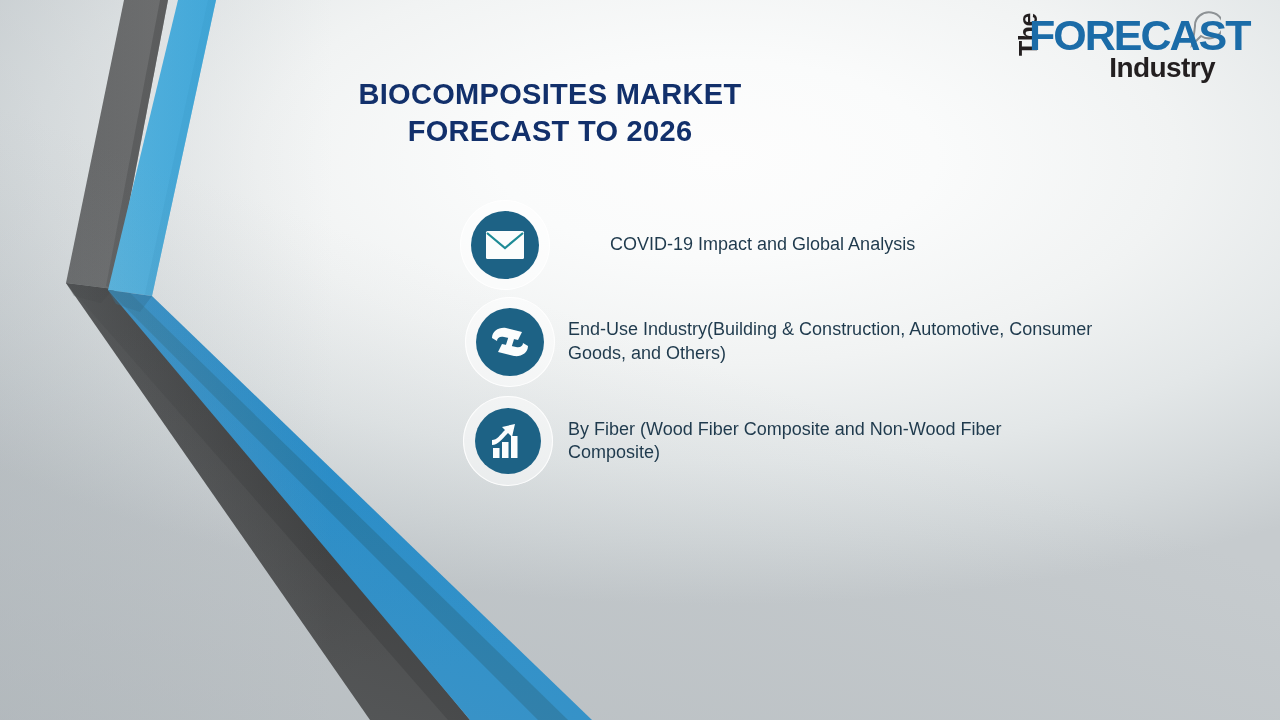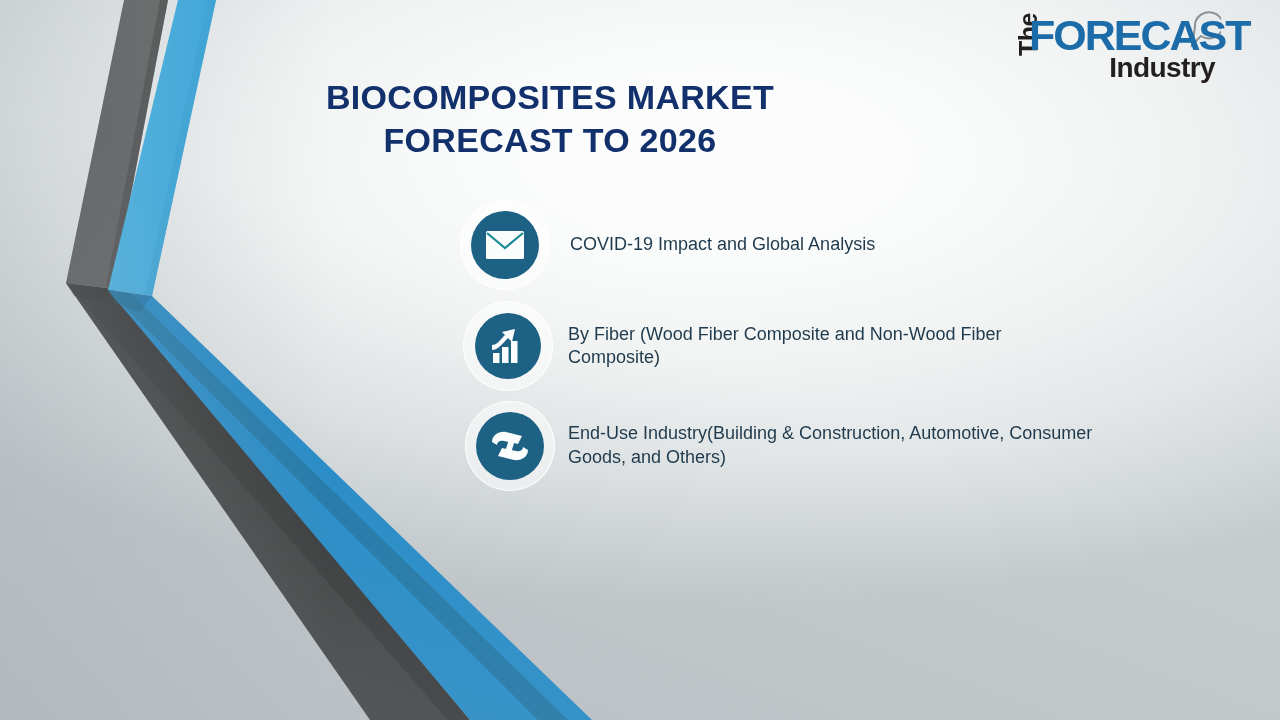--- a/index.html
+++ b/index.html
@@ -60,32 +60,32 @@
     color:#231f20; letter-spacing:-.6px;
     line-height:1;
   }
   #logo-bubble { position:absolute; right:-4px; top:-2px; }
 
   
   #title {
     position:absolute; top:76px; left:200px;
     width:700px;
     text-align:center;
-    font-size:34px; font-weight:bold;
+    font-size:29px; font-weight:bold;
     line-height:1.27;
     color:#12306b;
     letter-spacing:.3px;
   }
   #title .ln { display:block; white-space:nowrap; }
 
   
   #bullets { position:absolute; top:195px; left:460px; width:720px; }
 
   .bullet { position:relative; display:flex; align-items:center; }
-  .bullet.b0 { height:99px; padding-left:0px; }
+  .bullet.b0 { height:99px; padding-left:0px;gap:40px; }
   .bullet.b1 { height:104px; padding-left:3px; }
   .bullet.b2 { height:95px;  padding-left:5px; }
 
   .ring {
     position:relative;
     width:90px; height:90px;
     flex:0 0 90px;
     border-radius:50%;
     display:flex; align-items:center; justify-content:center;
     background:rgba(255,255,255,.50);
@@ -180,50 +180,50 @@
     <div class="bullet b0">
       <div class="ring">
         <div class="disc">
           <svg width="40" height="30" viewBox="0 0 40 30" xmlns="http://www.w3.org/2000/svg">
             <rect x="1" y="1" width="38" height="28" rx="1.5" fill="#fbfdfd"></rect>
             <path d="M2 3 L20 18 L38 3" fill="none" stroke="#1d8b96" stroke-width="2.2"></path>
           </svg>
         </div>
       </div>
       <div class="btext">COVID-19 Impact and Global Analysis</div>
+    </div>
+
+    <div class="bullet b2">
+      <div class="ring">
+        <div class="disc">
+          <svg width="42" height="42" viewBox="0 0 42 42" xmlns="http://www.w3.org/2000/svg">
+            <g fill="#fbfdfd">
+              <path d="M3 17 C3 10 10 6 17 7 L33 11 L29 19 L15 16
+                       C11 15 8 17 8 20 Z"></path>
+              <path d="M39 25 C39 32 32 36 25 35 L9 31 L13 23 L27 26
+                       C31 27 34 25 34 22 Z"></path>
+              <rect x="18" y="16" width="6" height="11" rx="2" transform="rotate(18 21 21)"></rect>
+            </g>
+          </svg>
+        </div>
+      </div>
+      <div class="btext">End-Use Industry(Building &amp; Construction, Automotive, Consumer Goods, and Others)</div>
     </div>
 
     <div class="bullet b1">
       <div class="ring">
         <div class="disc">
           <svg width="40" height="40" viewBox="0 0 40 40" xmlns="http://www.w3.org/2000/svg">
             <g fill="#fbfdfd">
               <rect x="5" y="27" width="6.5" height="10"></rect>
               <rect x="14" y="21" width="6.5" height="16"></rect>
               <rect x="23" y="15" width="6.5" height="22"></rect>
               <path d="M4 24 C10 24 14 18 20 12 L24 16 L27 3 L14 6 L17 9
                        C12 14 9 19 4 19 Z"></path>
             </g>
           </svg>
         </div>
       </div>
       <div class="btext">By Fiber (Wood Fiber Composite and Non-Wood Fiber Composite)</div>
     </div>
 
-    <div class="bullet b2">
-      <div class="ring">
-        <div class="disc">
-          <svg width="42" height="42" viewBox="0 0 42 42" xmlns="http://www.w3.org/2000/svg">
-            <g fill="#fbfdfd">
-              <path d="M3 17 C3 10 10 6 17 7 L33 11 L29 19 L15 16
-                       C11 15 8 17 8 20 Z"></path>
-              <path d="M39 25 C39 32 32 36 25 35 L9 31 L13 23 L27 26
-                       C31 27 34 25 34 22 Z"></path>
-              <rect x="18" y="16" width="6" height="11" rx="2" transform="rotate(18 21 21)"></rect>
-            </g>
-          </svg>
-        </div>
-      </div>
-      <div class="btext">End-Use Industry(Building &amp; Construction, Automotive, Consumer Goods, and Others)</div>
-    </div>
-
   </div>
 </div>
 
 </body></html>

